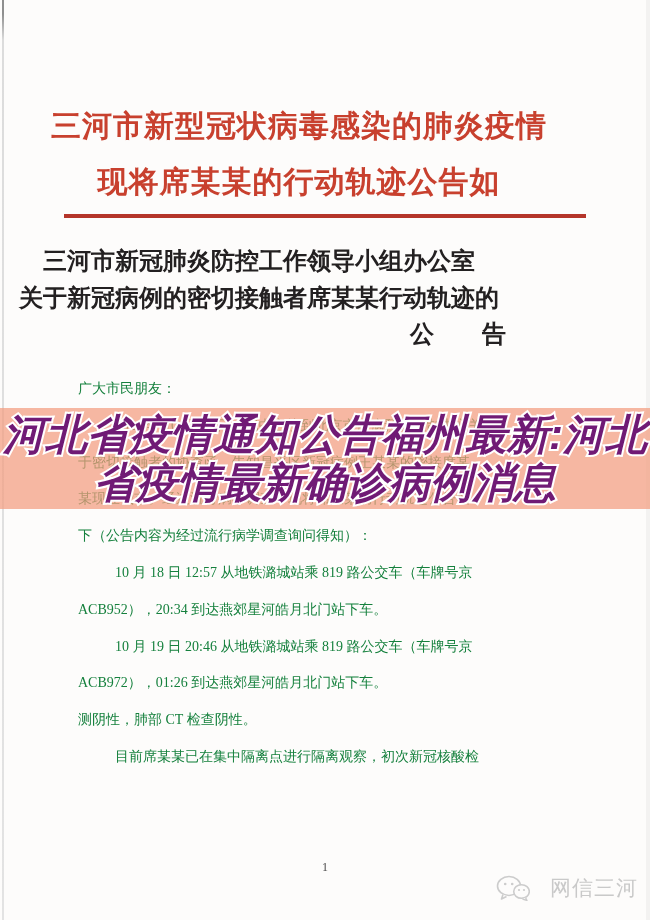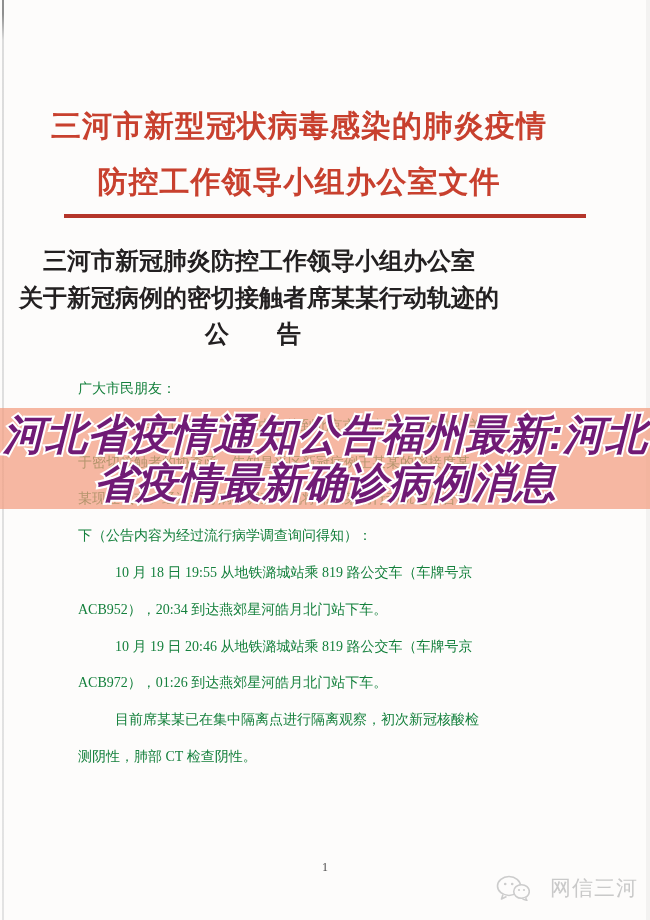--- a/index.html
+++ b/index.html
@@ -42,21 +42,21 @@
   
   .doc-title {
     position: absolute; left: 0; top: 243px; width: 518px;
     text-align: center;
     font-family: "Liberation Sans", "DejaVu Sans", sans-serif;
     font-weight: 700;
     font-size: 24px;
     line-height: 36.5px;
     color: #232021;
   }
-  .doc-title .spread { letter-spacing: 12px; }
+  .doc-title .spread { letter-spacing: 12px; text-align: right; }
 
   
   .doc-body {
     position: absolute; left: 78px; top: 371px; width: 500px;
     font-size: 14px;
     color: #15803d;
     white-space: nowrap;
   }
   .body-line { height: 36.8px; line-height: 36.8px; }
   .body-line.indent { padding-left: 37px; }
@@ -101,43 +101,43 @@
 </head>
 <body>
 
 <div class="screen">
 
   <div class="edge-left"></div>
   <div class="edge-right"></div>
 
   <div class="doc-header">
     <div>三河市新型冠状病毒感染的肺炎疫情</div>
-    <div>防控工作领导小组办公室文件</div>
+    <div>现将席某某的行动轨迹公告如</div>
   </div>
 
   <div class="red-rule"></div>
 
   <div class="doc-title">
     <div>三河市新冠肺炎防控工作领导小组办公室</div>
     <div>关于新冠病例的密切接触者席某某行动轨迹的</div>
     <div class="spread">公　告</div>
   </div>
 
   <div class="doc-body">
       <div class="body-line">广大市民朋友：</div>
       <div class="body-line indent">2021 年 10 月 23 日，我中心接到北京市疾病预防控制中心关</div>
       <div class="body-line">于密切接触者的协查函，告知昌平区新冠病例王某某的密接席某</div>
       <div class="body-line">某现在我市。经过流行病学调查，现将席某某的行动轨迹公告如</div>
       <div class="body-line">下（公告内容为经过流行病学调查询问得知）：</div>
-      <div class="body-line indent">10 月 18 日 19:55 从地铁潞城站乘 819 路公交车（车牌号京</div>
+      <div class="body-line indent">10 月 18 日 12:57 从地铁潞城站乘 819 路公交车（车牌号京</div>
       <div class="body-line">ACB952），20:34 到达燕郊星河皓月北门站下车。</div>
       <div class="body-line indent">10 月 19 日 20:46 从地铁潞城站乘 819 路公交车（车牌号京</div>
       <div class="body-line">ACB972），01:26 到达燕郊星河皓月北门站下车。</div>
+      <div class="body-line">测阴性，肺部 CT 检查阴性。</div>
       <div class="body-line indent">目前席某某已在集中隔离点进行隔离观察，初次新冠核酸检</div>
-      <div class="body-line">测阴性，肺部 CT 检查阴性。</div>
     </div>
 
   <div class="page-number">1</div>
 
   <div class="watermark-band">
     <div class="wm-line">河北省疫情通知公告福州最新:河北</div>
     <div class="wm-line">省疫情最新确诊病例消息</div>
   </div>
 
   <div class="footer-watermark">

